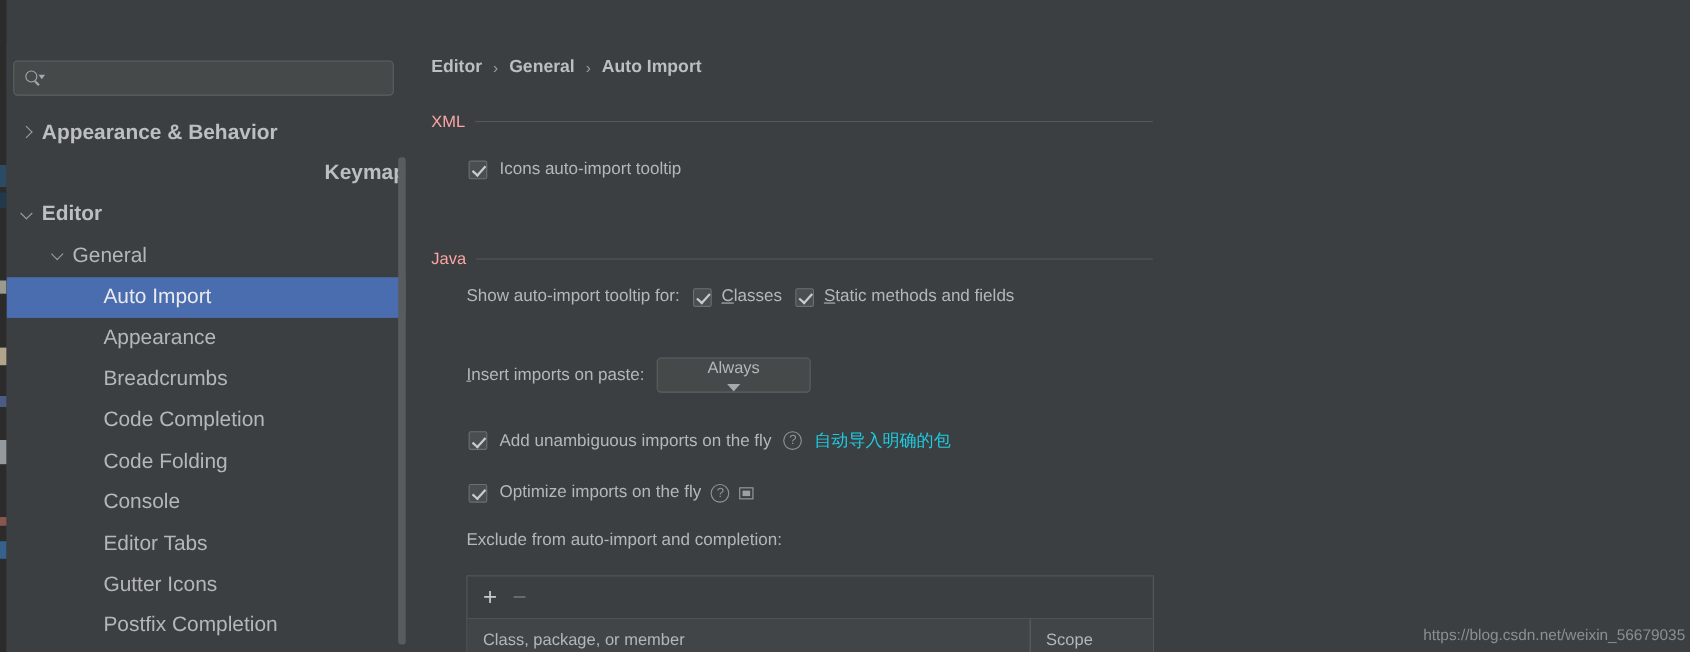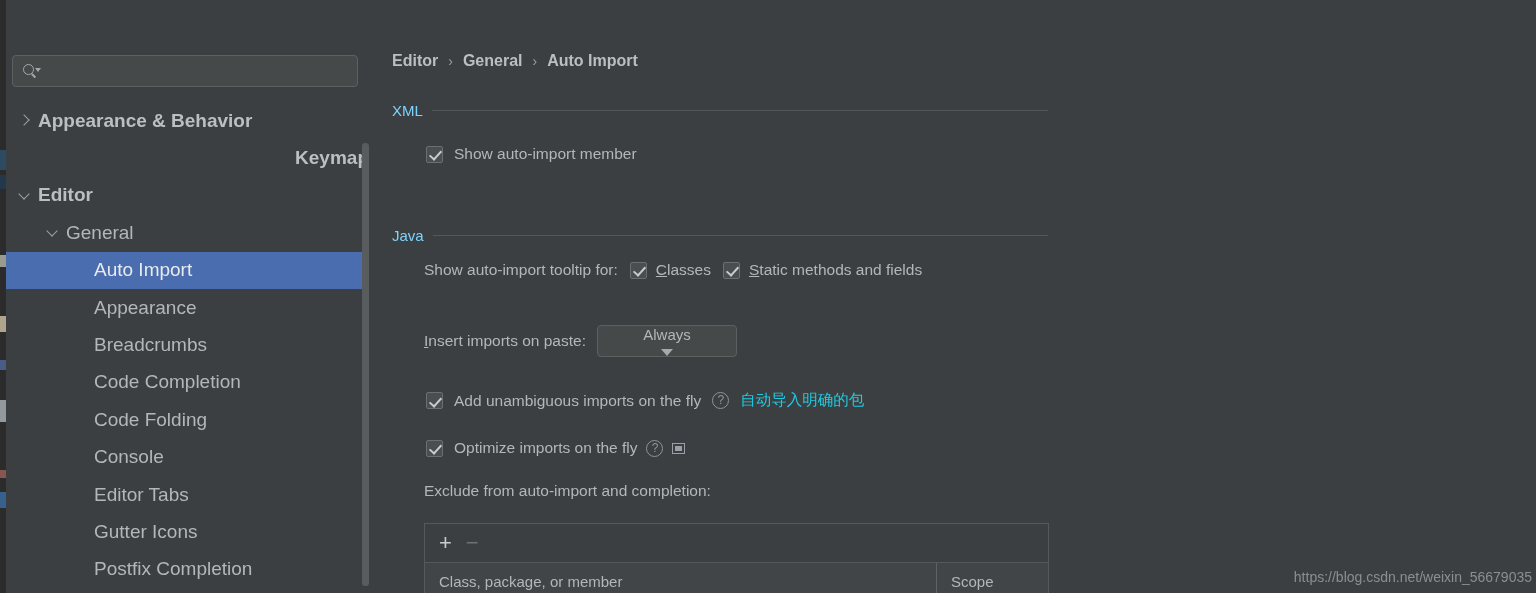--- a/index.html
+++ b/index.html
@@ -71,21 +71,21 @@
   .sb-scroll { position:absolute; left:356px; top:105px; width:7px; height:443px; background:#595c5e; border-radius:3px; }
 
   
   .main { position:absolute; left:369px; top:38px; width:1167px; height:555px; background:#3c3f41; }
 
   .breadcrumb { position:absolute; left:23px; top:14px; display:flex; align-items:center; gap:10px; }
   .crumb { color:#bcbfc2; font-size:16px; font-weight:bold; }
   .crumb-sep { color:#9a9ea1; font-size:14px; }
 
   .section { position:absolute; left:23px; display:flex; align-items:center; gap:9px; width:656px; }
-  .section-label { color:#7dd3fc; font-size:15px; white-space:nowrap; }
+  .section-label { color:#fca5a5; font-size:15px; white-space:nowrap; }
   .section-line { flex:1; height:1px; background:#54585a; }
 
   .row { position:absolute; display:flex; align-items:center; white-space:nowrap; }
 
   .cb { position:relative; width:17px; height:17px; flex:0 0 auto;
         background:#4a4e50; border:1px solid #6b6f71; border-radius:2px; }
   .cb.checked::after {
     content:""; position:absolute; left:5px; top:1.5px; width:5px; height:10px;
     border-right:2px solid #c8ccce; border-bottom:2px solid #c8ccce; transform:rotate(42deg);
   }
@@ -231,21 +231,21 @@
       <span class="crumb">Auto Import</span>
     </div>
 
     <div class="section" style="top:64px;">
       <span class="section-label">XML</span>
       <span class="section-line"></span>
     </div>
 
     <div class="row" style="left:57px; top:107px; gap:11px;">
       <span class="cb checked"></span>
-      <span class="lbl">Show auto-import member</span>
+      <span class="lbl">Icons auto-import tooltip</span>
     </div>
 
     <div class="section" style="top:189px;">
       <span class="section-label">Java</span>
       <span class="section-line"></span>
     </div>
 
     <div class="row" style="left:55px; top:223px; gap:9px;">
       <span class="lbl">Show auto-import tooltip for:</span>
       <span class="cb checked" style="margin-left:3px;"></span>

